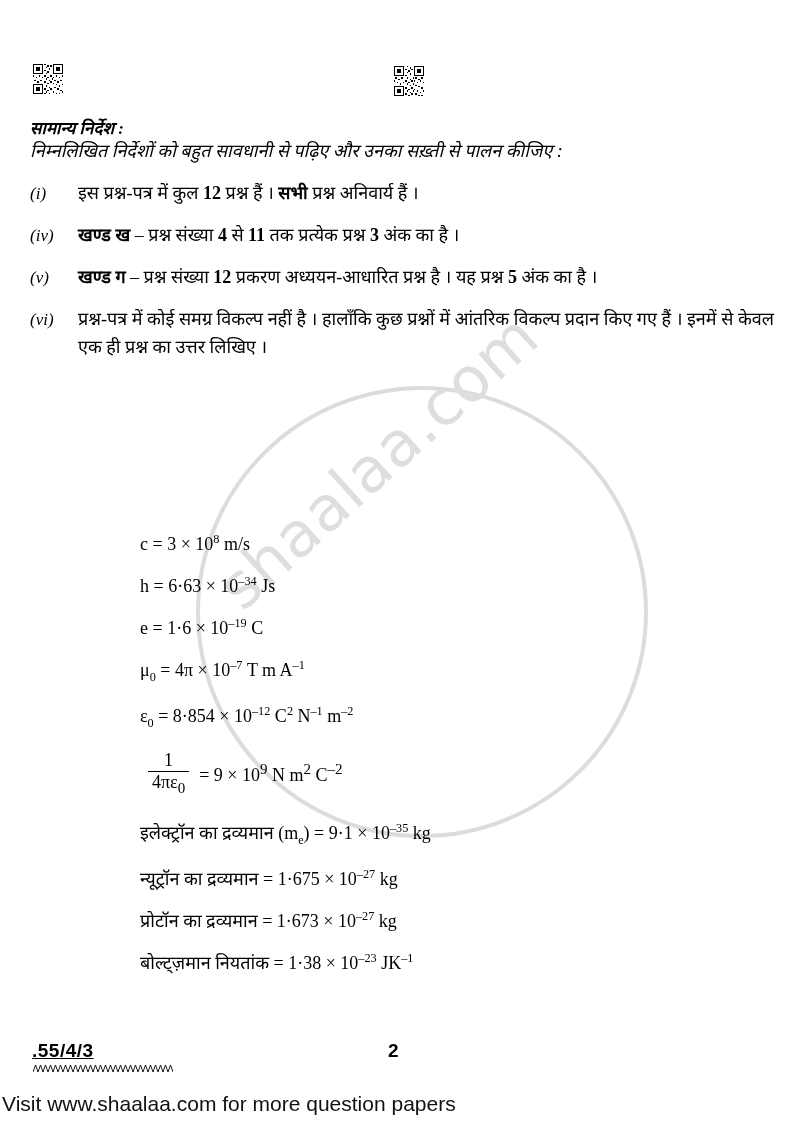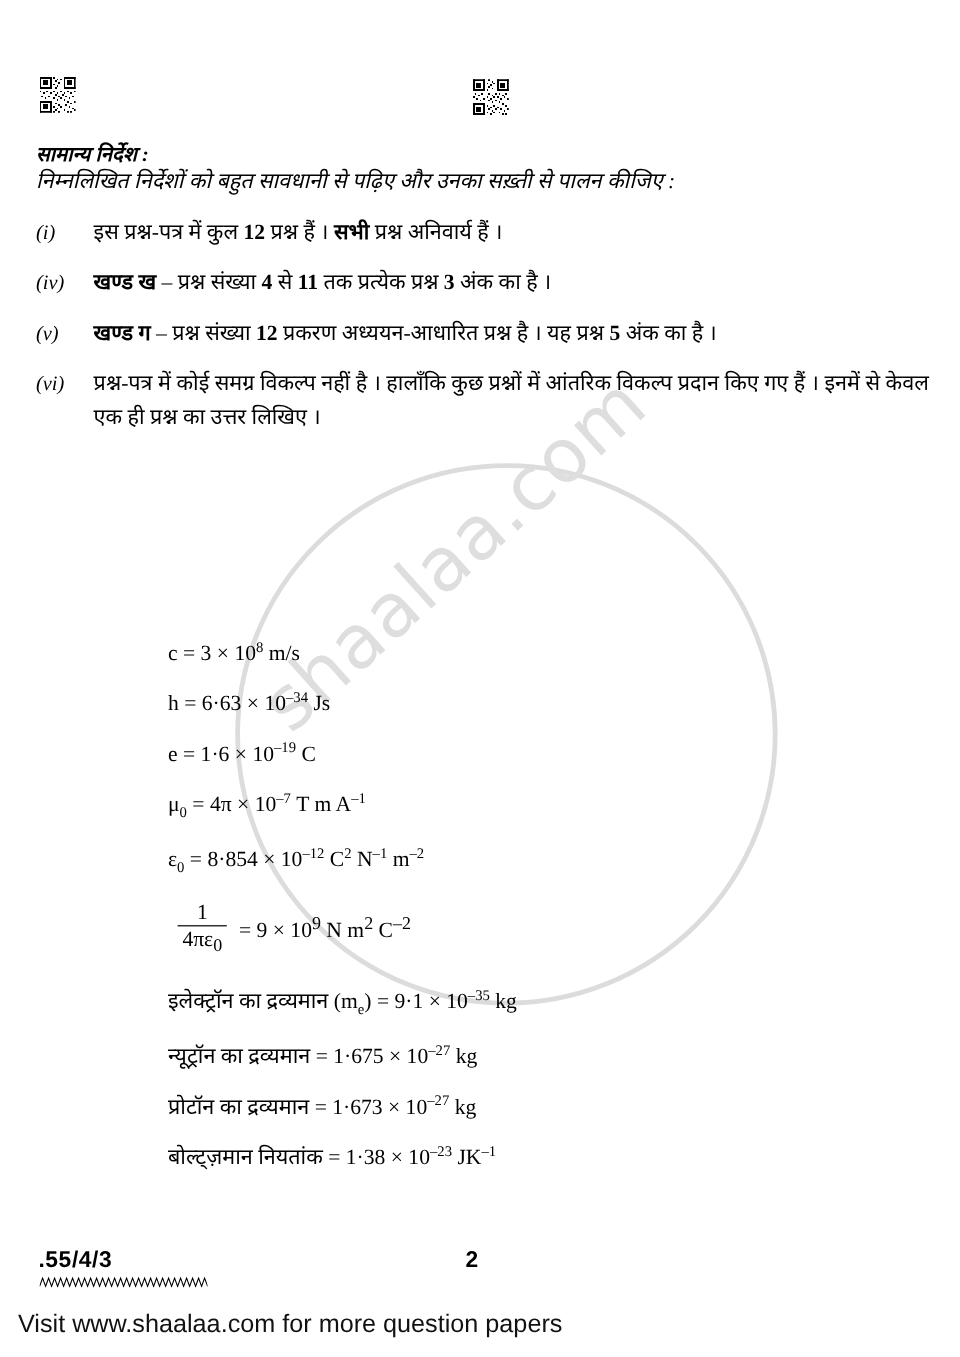--- a/index.html
+++ b/index.html
@@ -157,39 +157,40 @@
 
   
   #footer-code {
     position: absolute;
     left: 32px;
     top: 1040px;
     font-family: "Liberation Sans", sans-serif;
     font-size: 19px;
     font-weight: bold;
     letter-spacing: 0.5px;
+    text-decoration: underline;
   }
   #footer-zigzag {
     position: absolute;
     left: 33px;
     top: 1064px;
     width: 140px;
     height: 9px;
   }
   #footer-page {
     position: absolute;
     left: 388px;
     top: 1040px;
     font-family: "Liberation Sans", sans-serif;
     font-size: 19px;
     font-weight: bold;
   }
   #site-banner {
     position: absolute;
-    left: 15px;
+    left: 2px;
     top: 1092px;
     font-family: "Liberation Sans", sans-serif;
     font-size: 21px;
     color: #111111;
   }
 </style>
 </head>
 <body>
 
 <div id="page">

